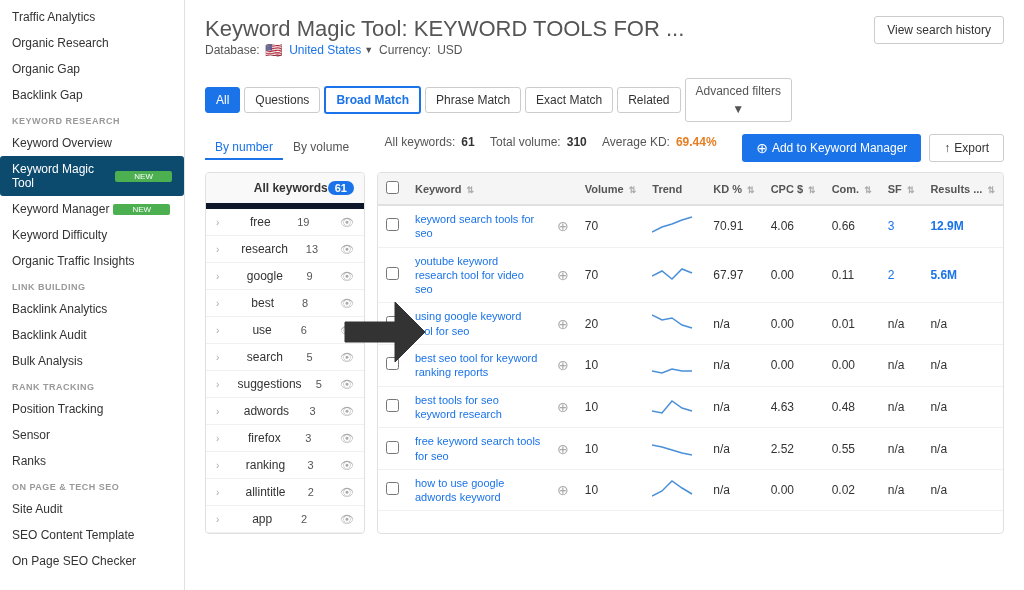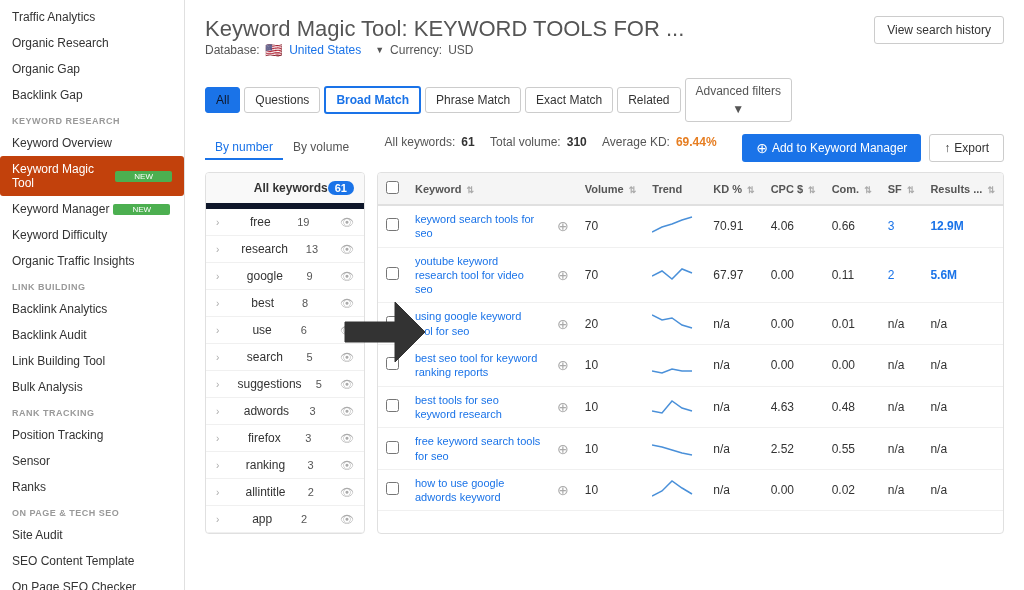--- a/index.html
+++ b/index.html
@@ -24,21 +24,21 @@
     }
     .sidebar-item {
       display: flex;
       align-items: center;
       padding: 6px 12px;
       cursor: pointer;
       color: #333;
       font-size: 12px;
     }
     .sidebar-item.active {
-      background: #c2410c;
+      background: #0c4a6e;
       color: #fff;
       border-radius: 3px;
       align-items: center;
     }
     .sidebar-item .badge {
       font-size: 8px;
       background: #4caf50;
       color: #fff;
       border-radius: 2px;
       padding: 1px 19px;
@@ -85,21 +85,21 @@
       color: #555;
       margin-bottom: 12px;
       display: flex;
       align-items: center;
       gap: 6px;
     }
     .db-info .flag { font-size: 14px; }
     .db-dropdown {
       display: flex;
       align-items: center;
-      gap: 14px;
+      gap: 3px;
       cursor: pointer;
       color: #1a73e8;
       font-weight: 500;
     }
     .chevron-down { font-size: 9px; color: #555; }
 
     
     .filter-row {
       display: flex;
       align-items: center;
@@ -111,21 +111,21 @@
       border: 1px solid #ccc;
       background: #fff;
       padding: 5px 10px;
       border-radius: 3px;
       font-size: 12px;
       cursor: pointer;
       color: #333;
     }
     .filter-btn.active-filter {
       background: #1a73e8;
-      color: #0f172a;
+      color: #ffffff;
       border-color: #1a73e8;
     }
     .filter-btn.active-outline {
       border: 2px solid #1a73e8;
       color: #1a73e8;
       font-weight: bold;
     }
     .advanced-filters-btn {
       border: 1px solid #ccc;
       background: #fff;
@@ -316,23 +316,20 @@
   <div class="sidebar-item">
     <span>Organic Traffic Insights</span>
   </div>
 
   <div class="sidebar-section-label">LINK BUILDING</div>
   <div class="sidebar-item">
     <span>Backlink Analytics</span>
   </div>
   <div class="sidebar-item">
     <span>Backlink Audit</span>
-  </div>
-  <div class="sidebar-item">
-    <span>Link Building Tool</span>
   </div>
   <div class="sidebar-item">
     <span>Bulk Analysis</span>
   </div>
 
   <div class="sidebar-section-label">RANK TRACKING</div>
   <div class="sidebar-item">
     <span>Position Tracking</span>
   </div>
   <div class="sidebar-item">

